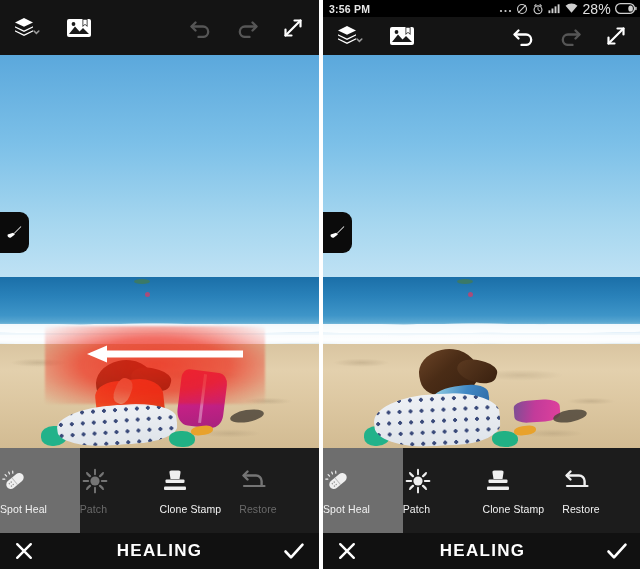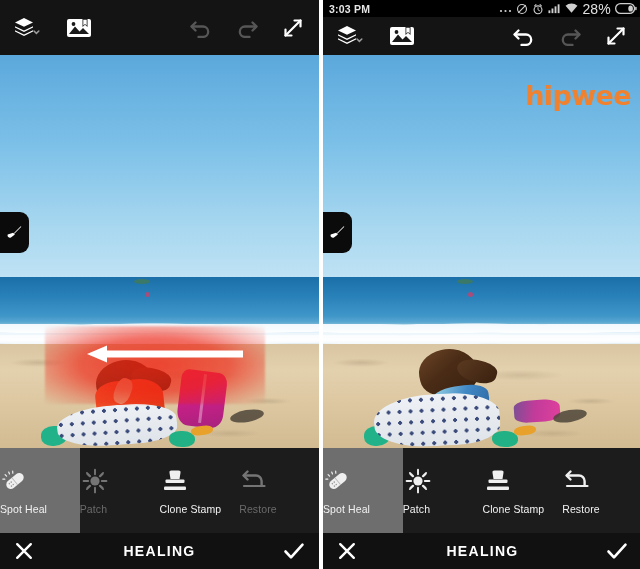--- a/index.html
+++ b/index.html
@@ -256,21 +256,21 @@
 
   
   .bottom-bar {
     position: absolute; left: 0; right: 0; bottom: 0;
     height: 36px; background: #111111;
     display: flex; align-items: center; justify-content: space-between;
     padding: 0 14px;
   }
   .bottom-bar .title {
     position: absolute; left: 0; right: 0; text-align: center;
-    color: #ffffff; font-size: 14px; font-weight: 700; letter-spacing: 1.3px;
+    color: #ffffff; font-size: 17px; font-weight: 700; letter-spacing: 1.3px;
     pointer-events: none;
   }
   .bb-btn { cursor: pointer; display: inline-flex; z-index: 2; }
 </style>
 </head>
 <body>
 
 <div class="screen">
 
   <div class="panel left">
@@ -438,21 +438,21 @@
         </svg>
       </span>
     </div>
   </div>
 
   <div class="divider"></div>
 
   <div class="panel right">
 
     <div class="statusbar">
-      <span class="clock">3:03 PM</span>
+      <span class="clock">3:56 PM</span>
       <span class="status-right">
         <span class="sicon">
           <svg width="13" height="10" viewBox="0 0 13 10">
             <circle cx="2" cy="7" r="1.1" fill="#cfcfcf"></circle>
               <circle cx="6.5" cy="7" r="1.1" fill="#cfcfcf"></circle>
               <circle cx="11" cy="7" r="1.1" fill="#cfcfcf"></circle>
           </svg>
         </span>
         <span class="sicon">
           <svg width="12" height="12" viewBox="0 0 14 14">
@@ -551,21 +551,20 @@
 
           <div class="towel-green-l"></div>
           <div class="towel"></div>
           <div class="backpack"></div>
           <div class="towel-green-r"></div>
           <div class="sandal"></div>
           <div class="shadow-r"></div>
         </div>
       </div>
 
-      <div class="watermark">hipwee</div>
 
       <div class="brush-tab">
         <svg width="17" height="17" viewBox="0 0 18 18">
           <path d="M15.6 2.4 L8.2 9.8 L8.8 10.4 L16.2 3.0 Z" fill="#ffffff"></path>
           <path d="M7.6 9.2 L9.4 11.0 L5.2 14.4 a2.6 2.6 0 0 1 -3.4 -3.4 Z" fill="#ffffff"></path>
         </svg>
       </div>
     </div>
 
     <div class="tool-row">

